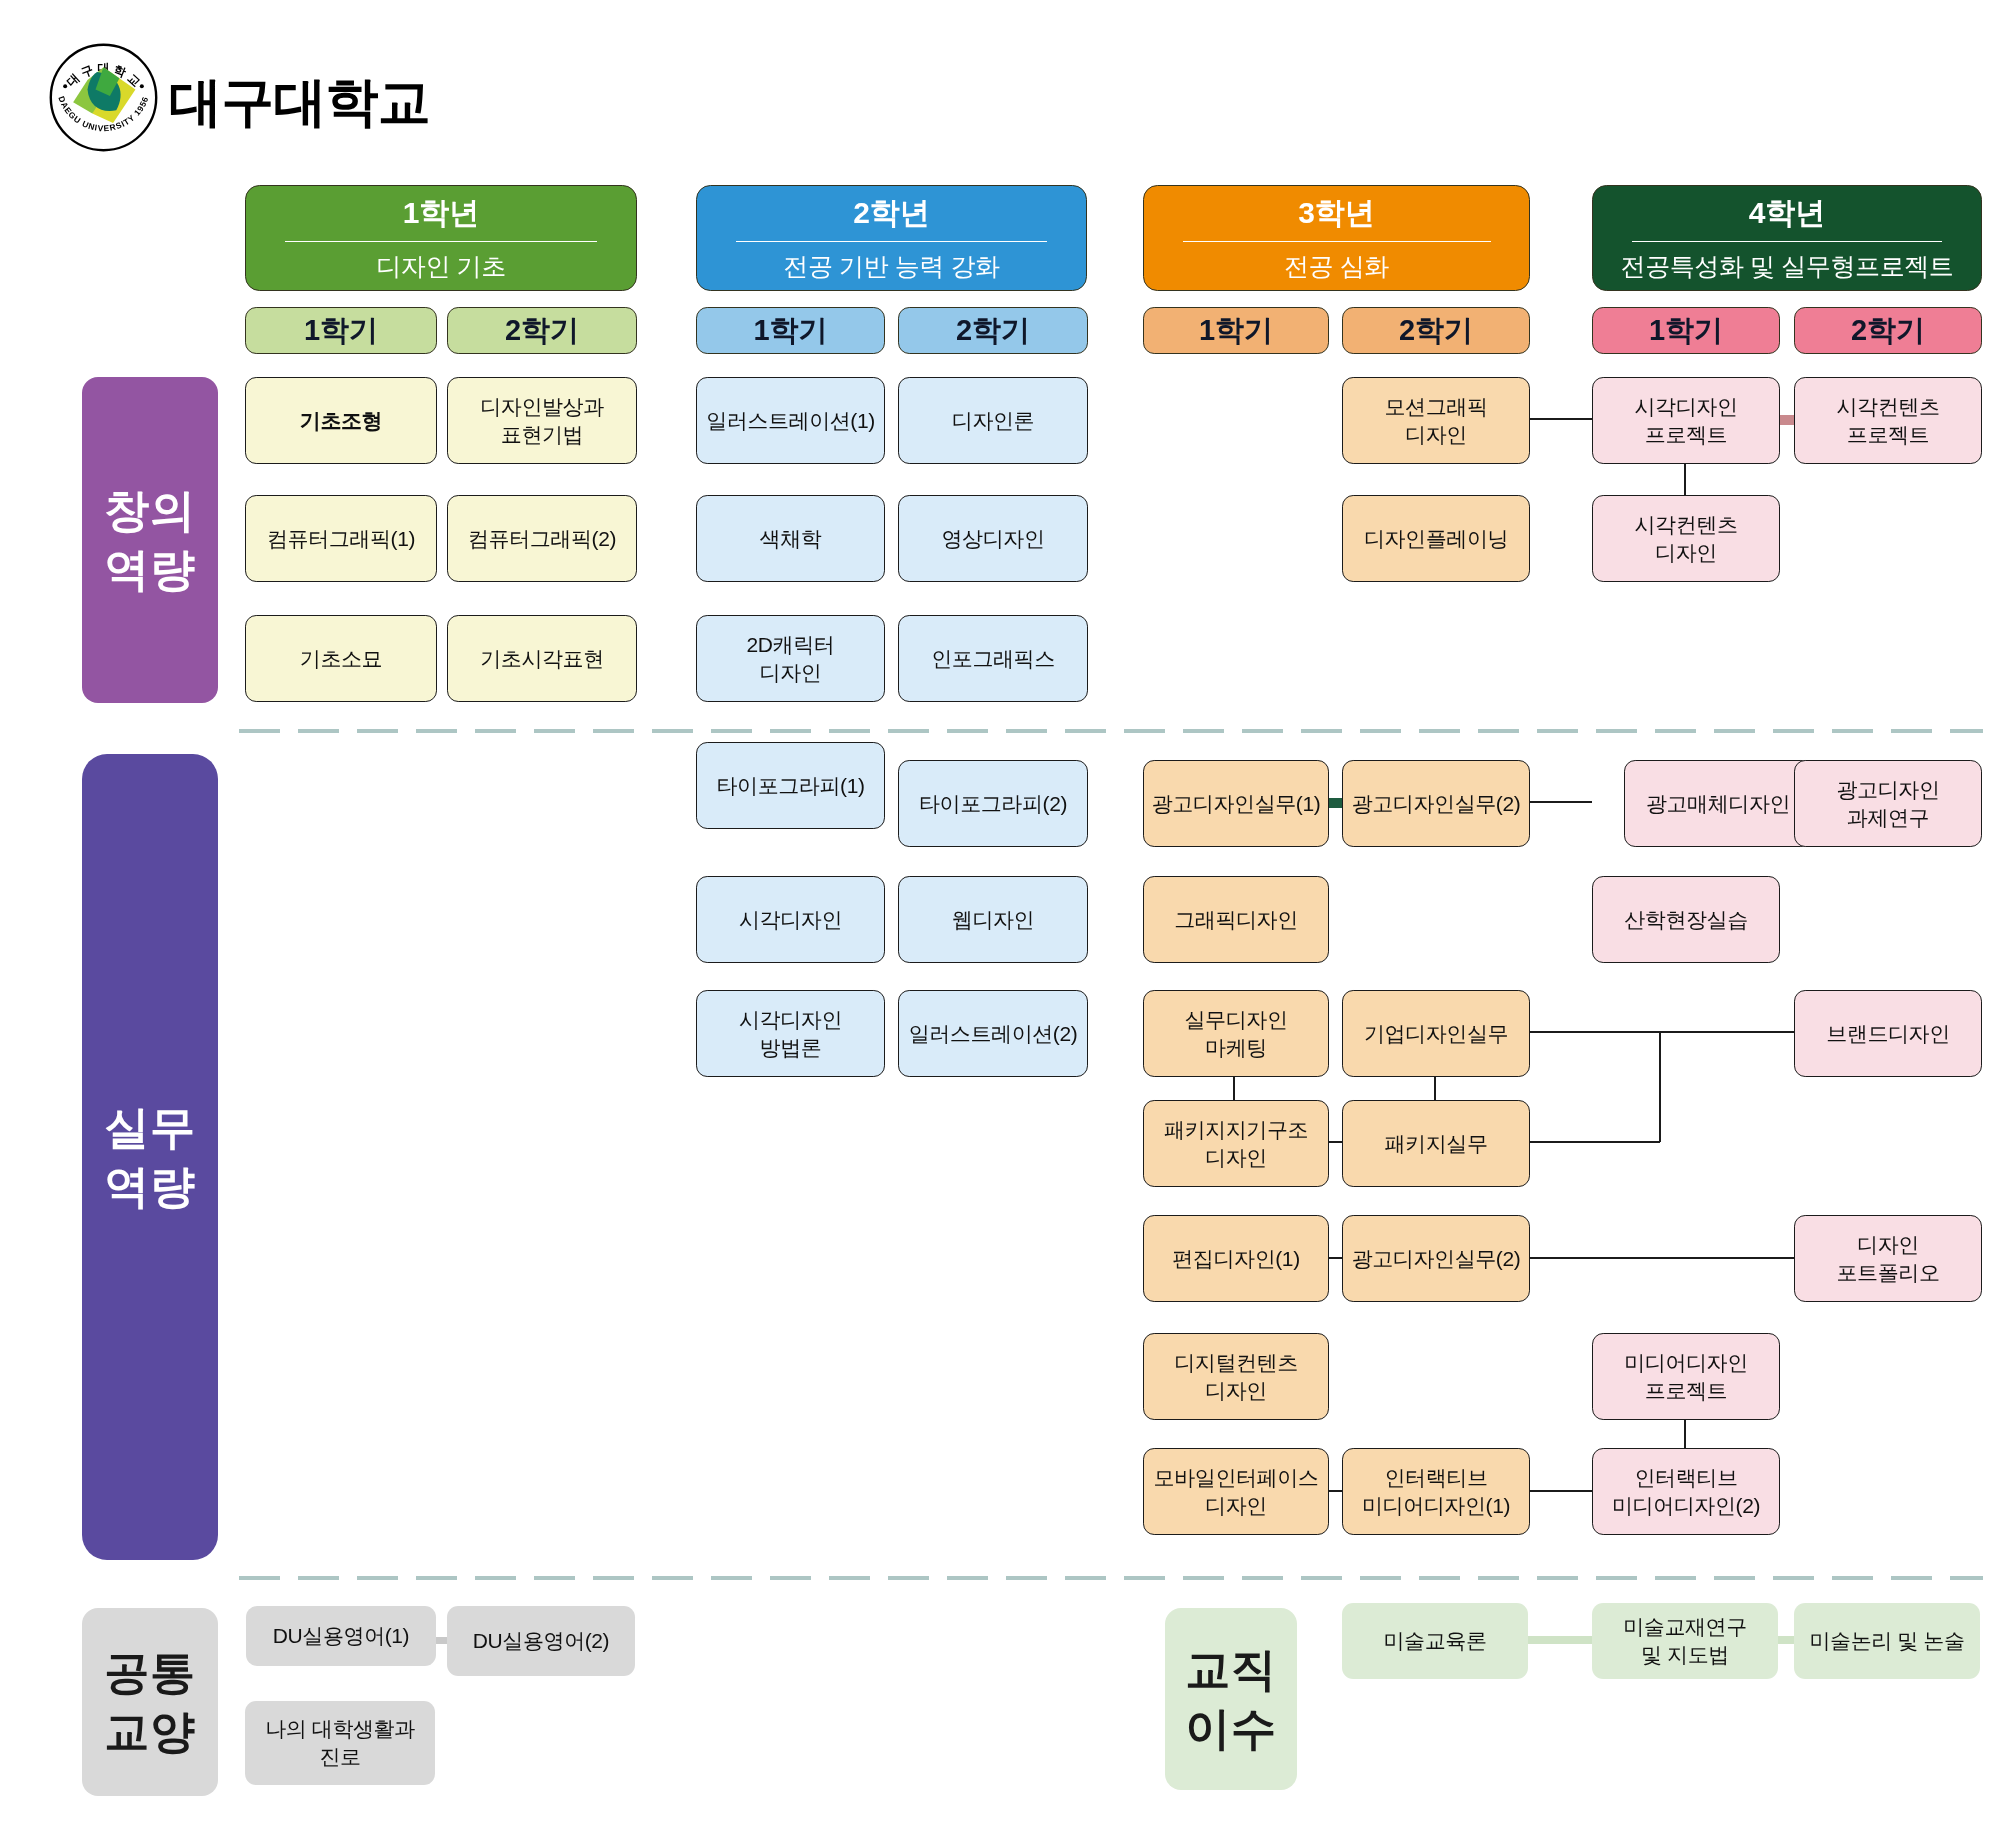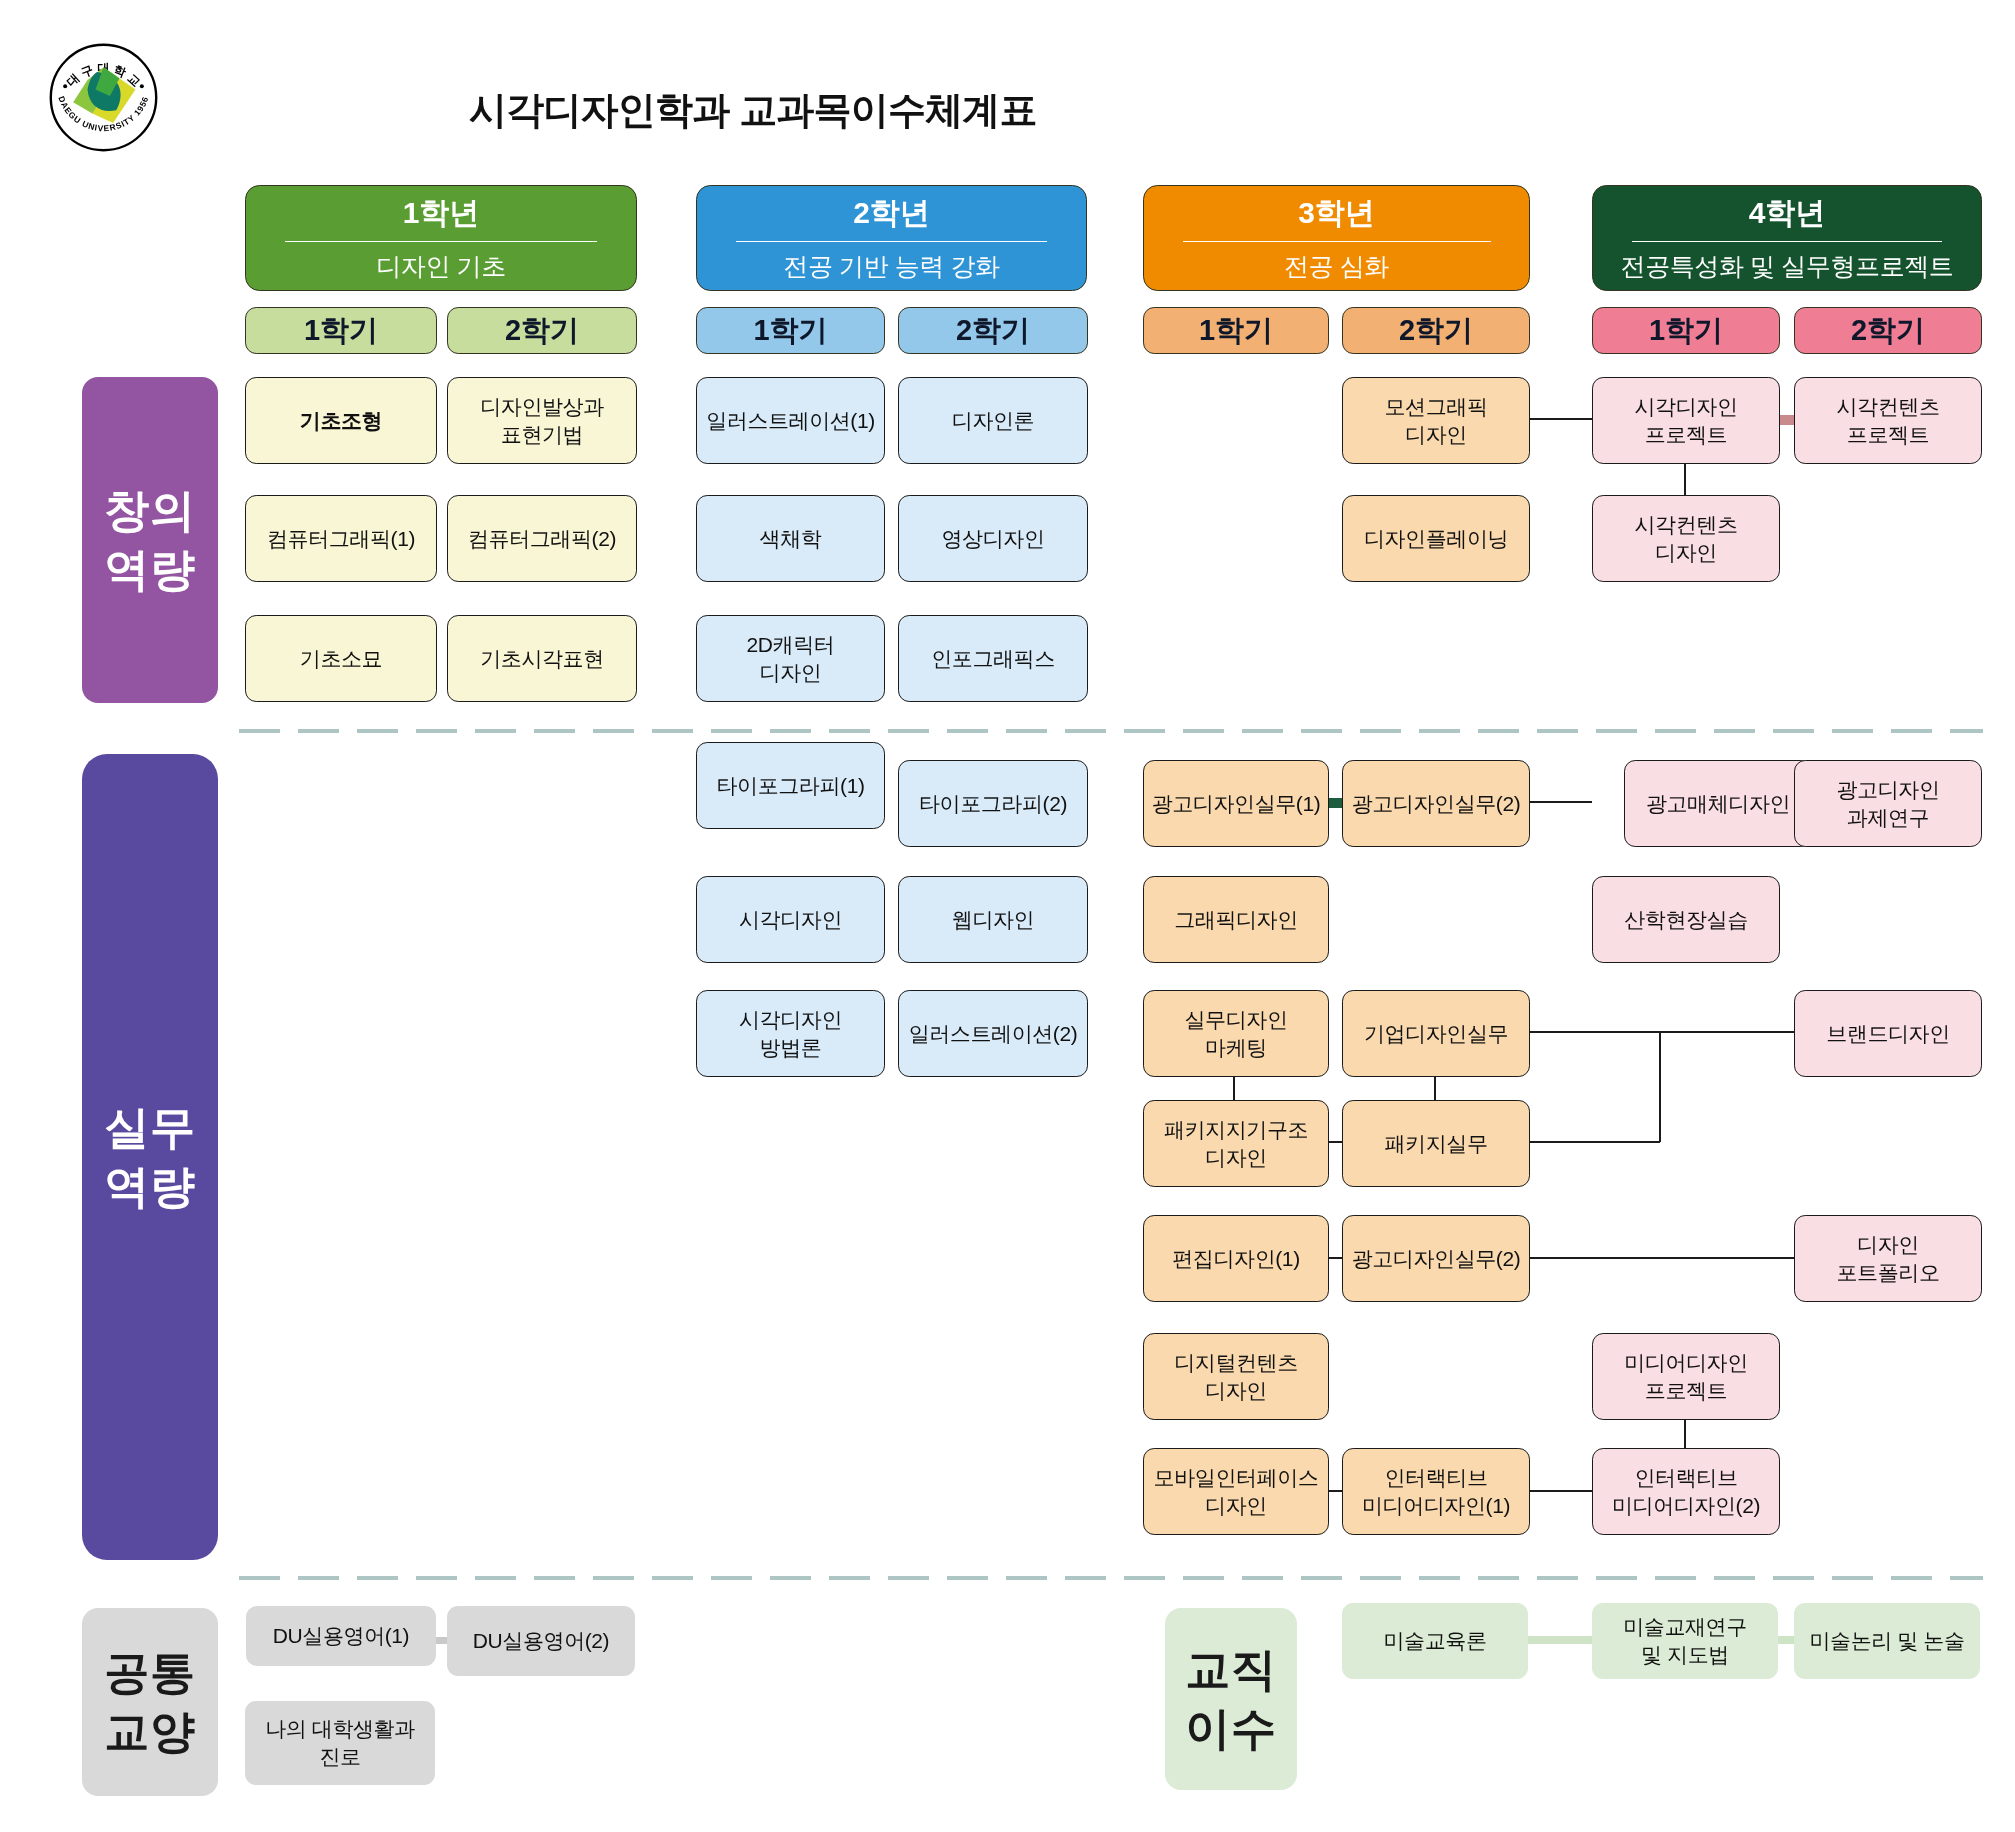--- a/index.html
+++ b/index.html
@@ -56,21 +56,21 @@
       <textPath href="#arcBot" startOffset="50%" text-anchor="middle">DAEGU UNIVERSITY 1956</textPath>
     </text>
     <circle cx="24" cy="58" r="2.5" fill="#000"></circle>
     <circle cx="120" cy="58" r="2.5" fill="#000"></circle>
     <polygon points="72,34 112,62 84,104 58,92" fill="#d9d92a"></polygon>
     <polygon points="72,34 52,50 34,78 58,92 72,70" fill="#8cc63f"></polygon>
     <path d="M 64 40 C 92 44 100 66 88 88 C 70 92 54 84 52 62 C 54 50 58 44 64 40 Z" fill="#0e7a66"></path>
     <polygon points="72,34 92,48 80,70 62,62" fill="#3fa93f"></polygon>
   </svg>
 
-  <div id="main-subtitle">시각디자인학과 교과목이수체계표</div>
+  <div id="main-title">대구대학교</div>
 
   <div class="divider" style="left:239px;top:729px;width:1744px;"></div>
   <div class="divider" style="left:239px;top:1576px;width:1744px;"></div>
 
   <div id="connectors">
       <div class="conn" style="left: 1528px; top: 418px; width: 64px; height: 2.4px; background: rgb(27, 27, 27);"></div>
       <div class="conn" style="left: 1778px; top: 415px; width: 16px; height: 9.6px; background: rgb(201, 137, 141);"></div>
       <div class="conn" style="left: 1684px; top: 462px; width: 2.4px; height: 33px; background: rgb(27, 27, 27);"></div>
       <div class="conn" style="left: 1326px; top: 798px; width: 16px; height: 9.6px; background: rgb(30, 92, 64);"></div>
       <div class="conn" style="left: 1528px; top: 801px; width: 64px; height: 2.4px; background: rgb(27, 27, 27);"></div>

